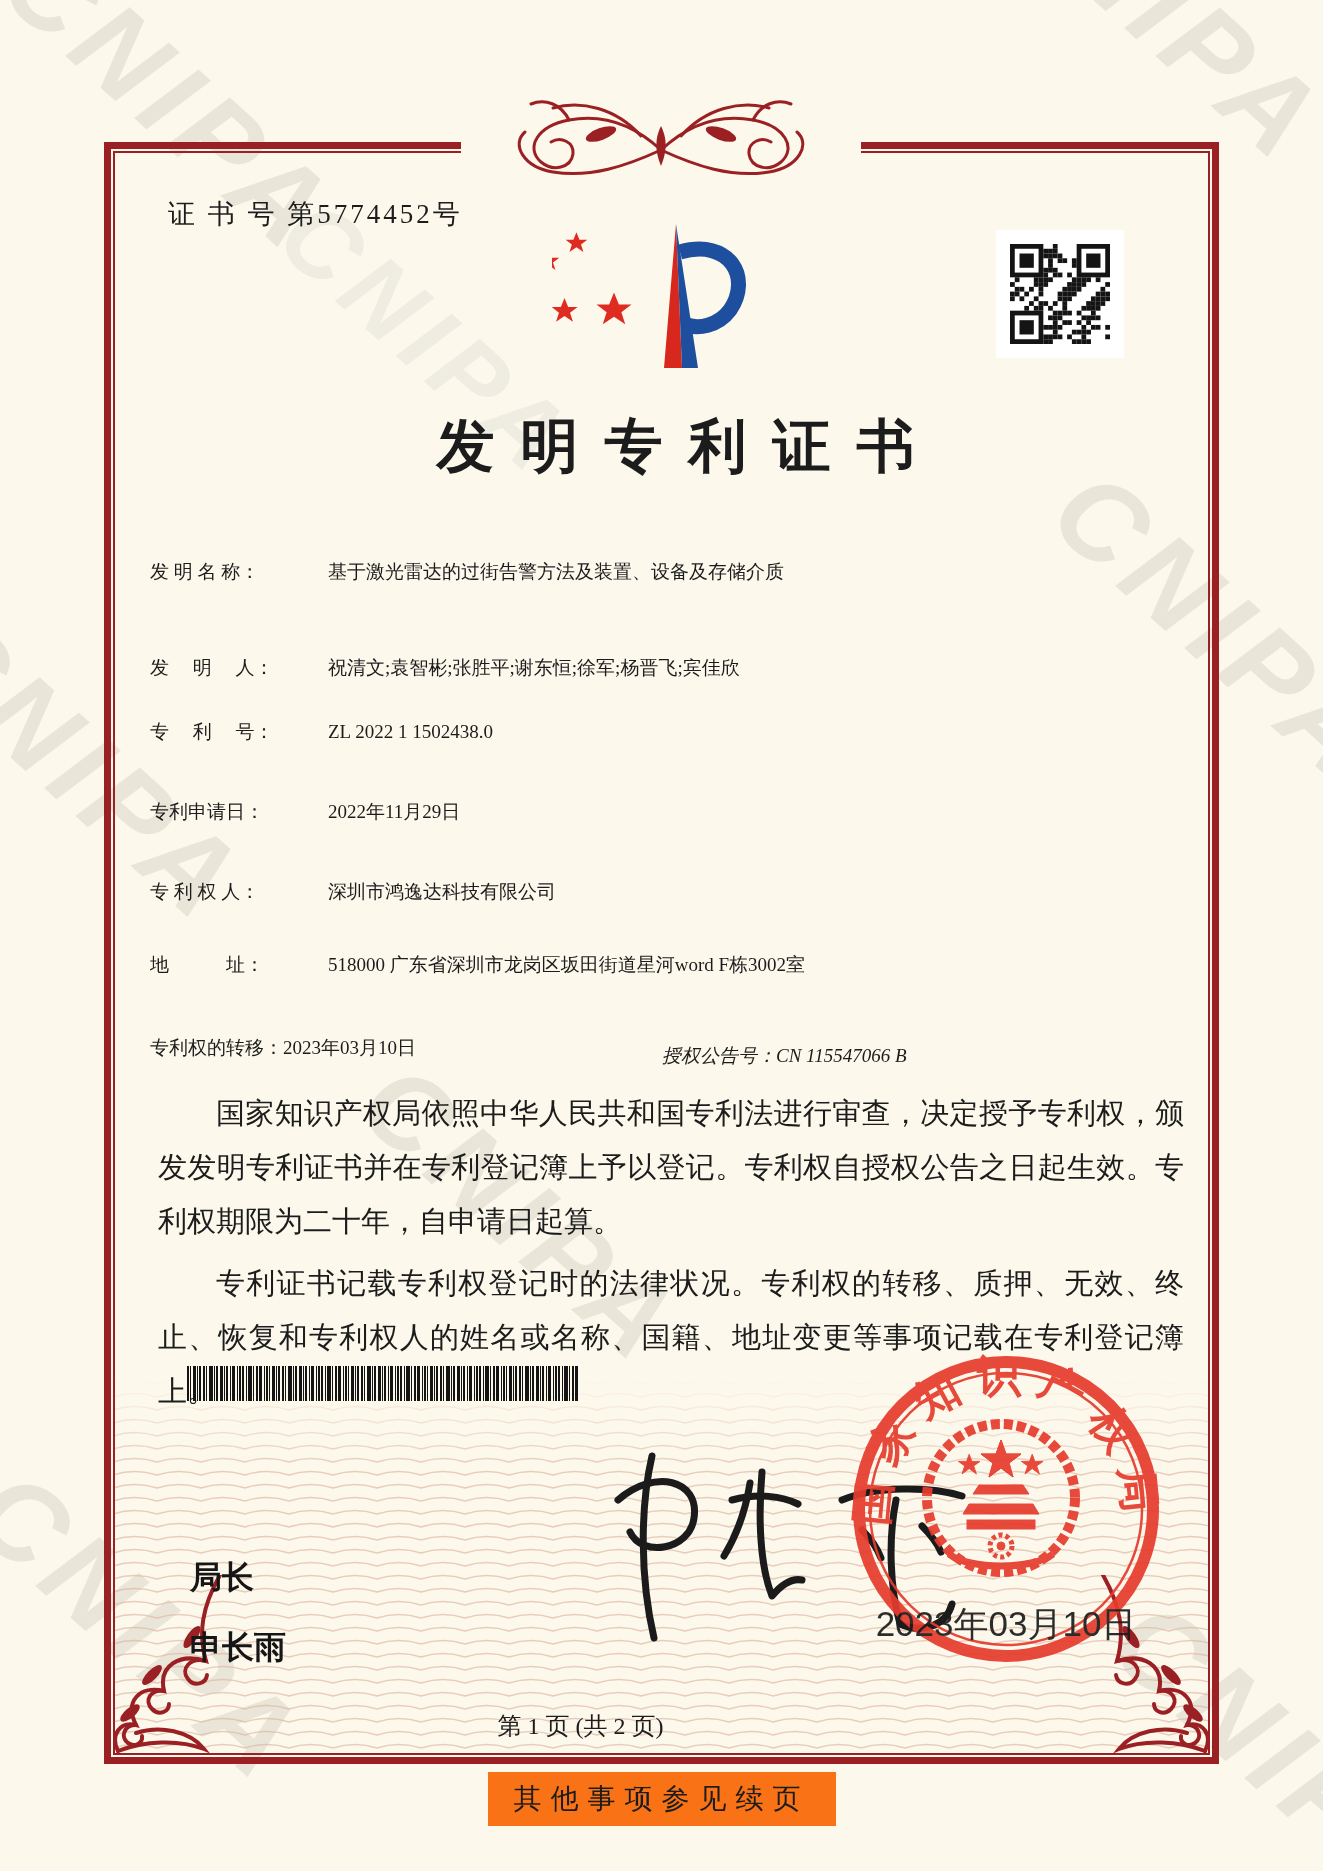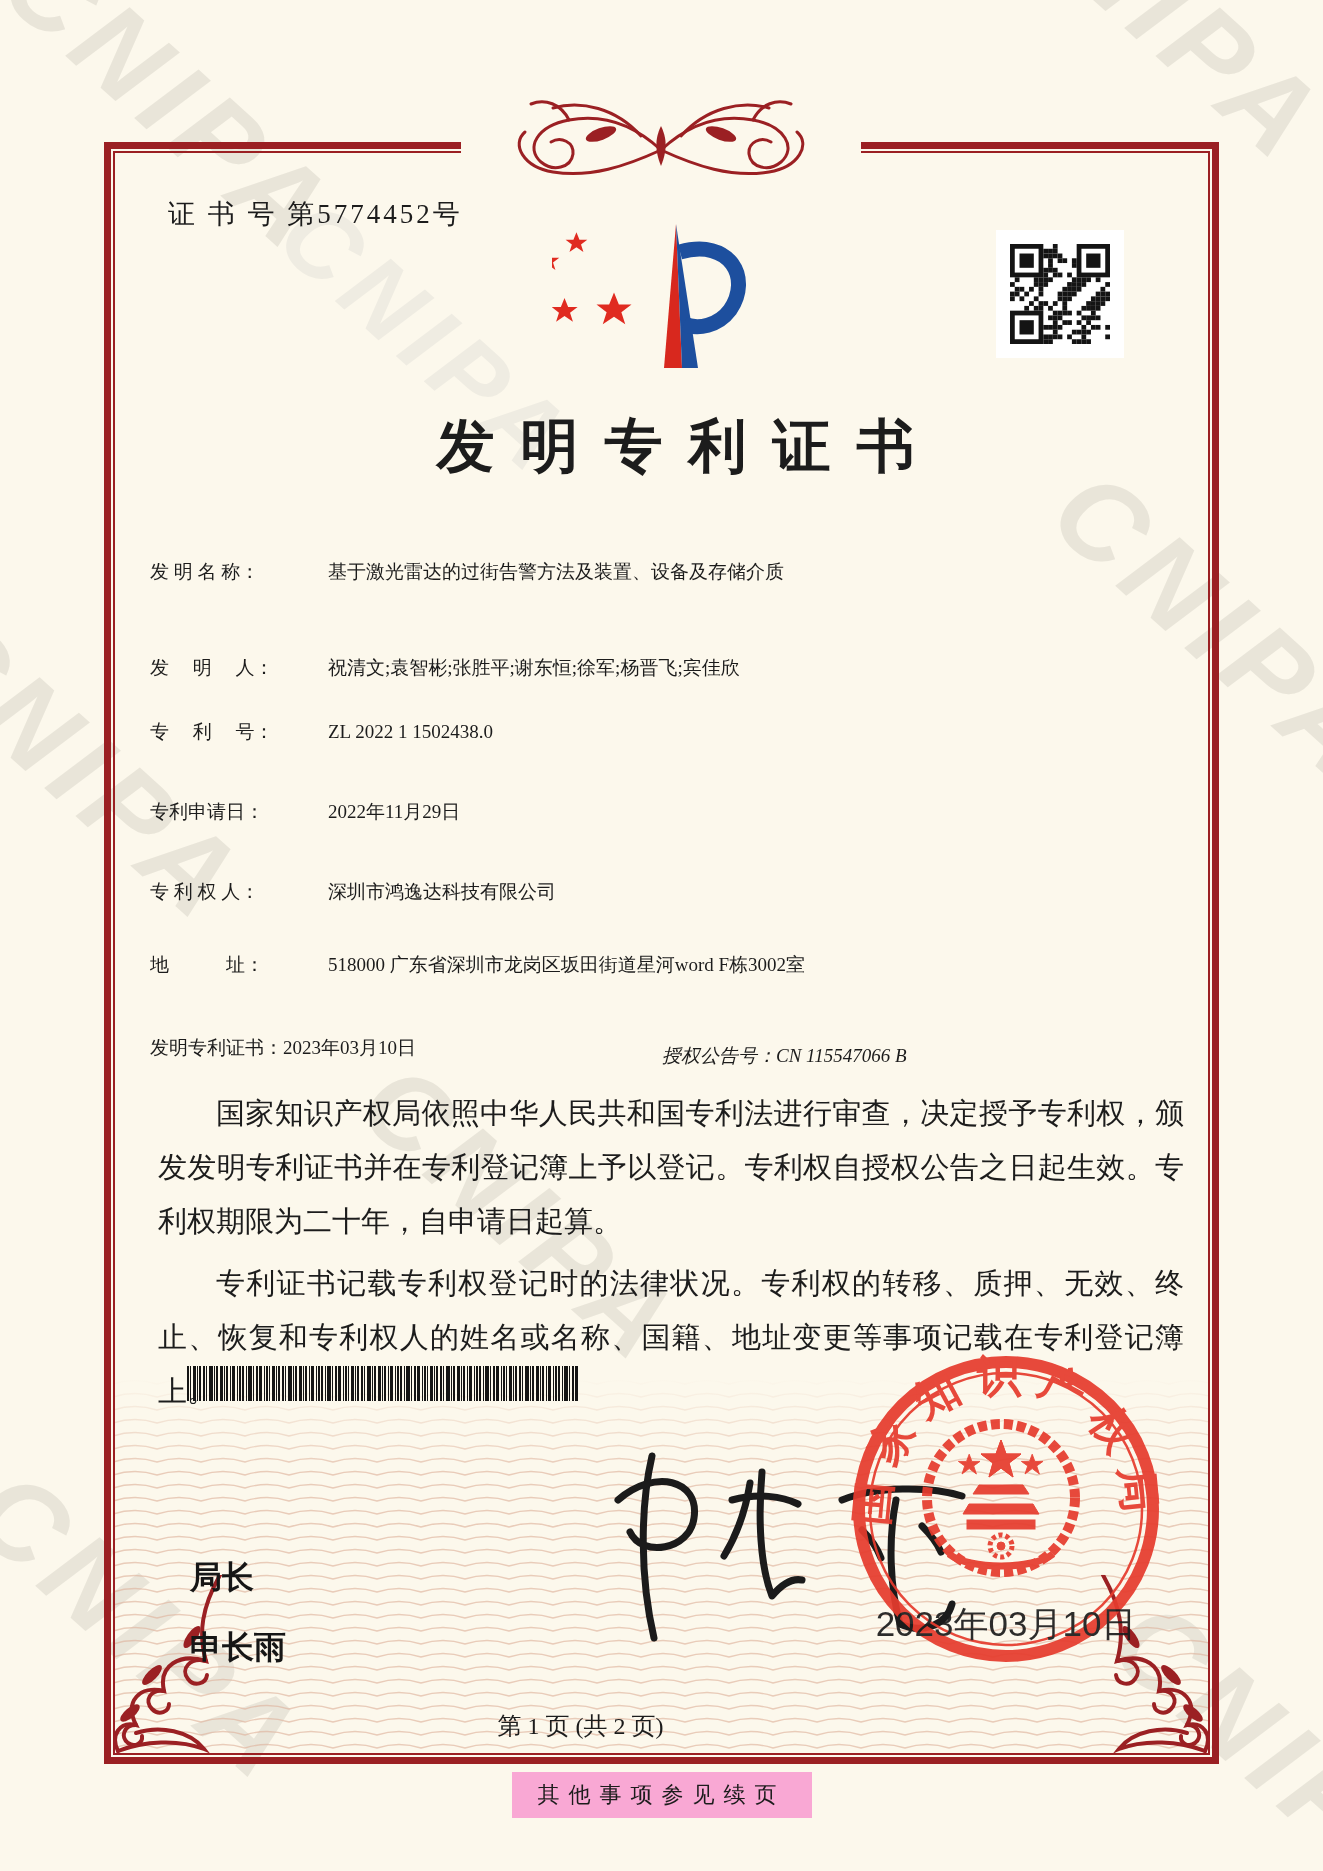--- a/index.html
+++ b/index.html
@@ -34,21 +34,21 @@
   
   .bodytext{position:absolute;left:150px;top:1086px;width:1034px;font-size:29px;
     line-height:54px;text-align:justify;}
   .bodytext p{margin:0 0 8px 8px;text-indent:2em;}
   
   .officer{position:absolute;left:190px;font-family:"Liberation Sans","DejaVu Sans",sans-serif;
     font-weight:bold;font-size:32px;color:#161616;}
   
   .pagenum{position:absolute;left:0;top:1710px;width:1161px;text-align:center;font-size:24px;}
   .note{position:absolute;left:0;top:1772px;width:1323px;text-align:center;}
-  .note span{display:inline-block;background:#f9a8d4;padding:8px 26px;font-size:22px;letter-spacing:9px;}
+  .note span{display:inline-block;background:#f97316;padding:8px 26px;font-size:28px;letter-spacing:9px;}
   .fade{position:absolute;left:113px;top:1378px;width:1097px;height:90px;
     background:linear-gradient(#fcf8ec,rgba(252,248,236,0));}
 </style>
 </head>
 <body>
 
 <div class="wm" style="left:-30px;top:30px;font-size:115px;">CNIPA</div>
 <div class="wm" style="left:960px;top:-60px;font-size:115px;">CNIPA</div>
 <div class="wm" style="left:250px;top:280px;font-size:100px;color:#efece2;">CNIPA</div>
 <div class="wm" style="left:-120px;top:700px;font-size:115px;">CNIPA</div>
@@ -329,21 +329,21 @@
 <div class="row" style="top:792px">
   <span class="lbl">专利申请日：</span><span class="val">2022年11月29日</span>
 </div>
 <div class="row" style="top:872px">
   <span class="lbl">专 利 权 人：</span><span class="val">深圳市鸿逸达科技有限公司</span>
 </div>
 <div class="row" style="top:945px">
   <span class="lbl">地　　　址：</span><span class="val" style="max-width:800px">518000 广东省深圳市龙岗区坂田街道星河word F栋3002室</span>
 </div>
 <div class="row" style="top:1028px">
-  <span>发明专利证书：</span><span>2023年03月10日</span>
+  <span>专利权的转移：</span><span>2023年03月10日</span>
   <span class="grant2">
     <span>授权公告号：</span><span>CN 115547066 B</span>
   </span>
 </div>
 
 <div class="bodytext">
   <p>国家知识产权局依照中华人民共和国专利法进行审查，决定授予专利权，颁发发明专利证书并在专利登记簿上予以登记。专利权自授权公告之日起生效。专利权期限为二十年，自申请日起算。</p>
   <p>专利证书记载专利权登记时的法律状况。专利权的转移、质押、无效、终止、恢复和专利权人的姓名或名称、国籍、地址变更等事项记载在专利登记簿上。</p>
 </div>
 

